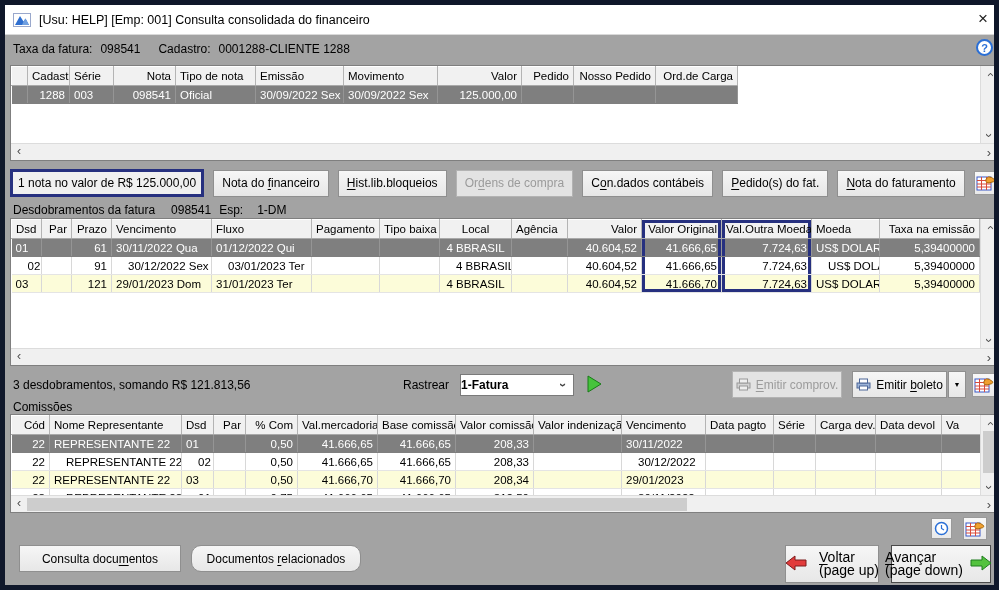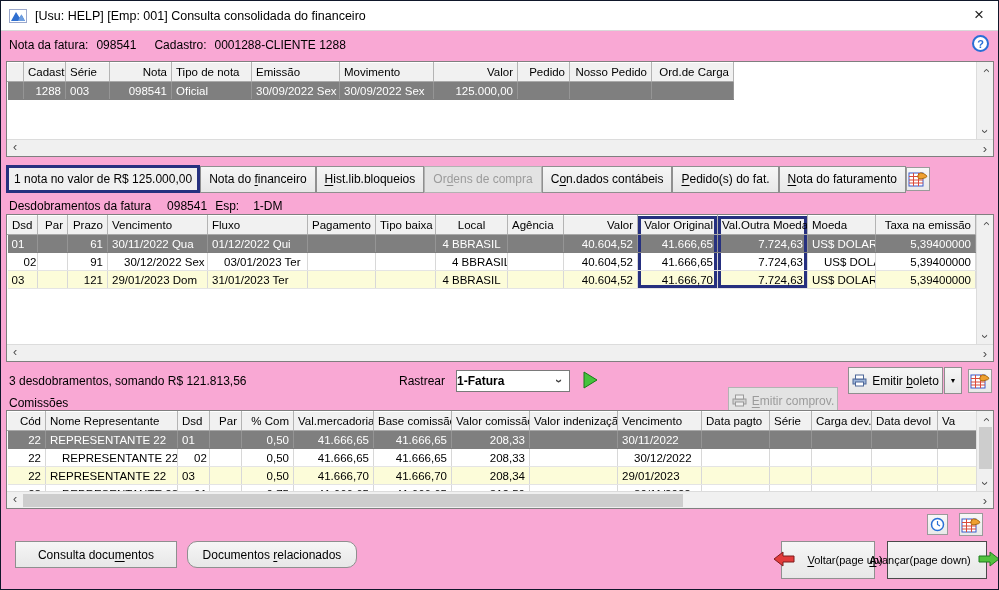--- a/index.html
+++ b/index.html
@@ -1,17 +1,17 @@
 <!DOCTYPE html>
 <html><head>
 <meta charset="utf-8">
 <style>
   html,body{margin:0;padding:0;background:#c9c9c9;}
   *{box-sizing:border-box;}
-  .window{position:relative;width:999px;height:590px;background:#f9a8d4;border:1px solid #0f172a;
+  .window{position:relative;width:999px;height:590px;background:#a3a3a3;border:5px solid #0f172a;
     font-family:"Liberation Sans",sans-serif;font-size:12px;color:#000;overflow:hidden;}
   
   .titlebar{position:absolute;left:0;top:0;width:997px;height:30px;background:#fff;border-bottom:1px solid #d9d9d9;
     display:flex;align-items:center;padding:0 8px;}
   .appicon{display:inline-flex;margin-right:8px;}
   .title{font-size:12.5px;}
   .closebtn{position:absolute;right:14px;top:4px;font-size:17px;color:#222;cursor:default;}
   
   .inforow{position:absolute;left:0;top:31px;width:997px;height:26px;display:flex;align-items:center;padding:0 8px;}
   .inforow .lbl{margin-right:8px;}
@@ -49,43 +49,43 @@
   .vthumb{width:13px;height:42px;background:#cdcdcd;flex:none;}
   
   .btn{font-family:"Liberation Sans",sans-serif;font-size:12px;background:linear-gradient(#f6f6f6,#e7e7e7);
     border:1px solid #8f8f8f;height:27px;display:inline-flex;align-items:center;justify-content:center;
     padding:0 8px;white-space:nowrap;color:#000;}
   .btn.disabled{color:#9b9b9b;background:#e3e3e3;border-color:#b3b3b3;}
   .iconbtn{display:inline-flex;align-items:center;justify-content:center;background:linear-gradient(#f8f8f8,#e9e9e9);
     border:1px solid #9a9a9a;}
   
   .actions1{position:absolute;left:5px;top:164px;width:988px;height:28px;display:flex;align-items:center;
-    }
+    justify-content:space-between;}
   .navybox{border:3px solid #26307f;background:#f0f0f0;height:28px;display:flex;align-items:center;
     padding:0 5px;white-space:nowrap;}
   .seclabel{position:absolute;left:8px;height:14px;display:flex;align-items:center;}
   .seclabel .sv{margin-left:16px;} .seclabel .sl2{margin-left:8px;} .seclabel .sv2{margin-left:14px;}
   
   .row2{position:absolute;left:5px;top:366px;width:988px;height:28px;}
   .row2 .summary{position:absolute;left:3px;top:7px;}
   .row2 .rlabel{position:absolute;left:393px;top:7px;}
   .combo{position:absolute;left:450px;top:3px;width:114px;height:22px;background:#fff;border:1px solid #7a7a7a;
     display:flex;align-items:center;padding:0 0;font-weight:bold;}
   .combochev{position:absolute;right:2px;top:2px;width:16px;height:16px;display:flex;align-items:center;
     justify-content:center;color:#444;font-size:12px;}
   .playbtn{position:absolute;left:574px;top:3px;}
-  .btn-comprov{position:absolute;left:722px;top:0;width:110px;margin-top:20px;}
+  .btn-comprov{position:absolute;left:722px;top:0;width:110px;}
   .btn-boleto{position:absolute;left:842px;top:0;width:95px;}
   .btn-drop{position:absolute;left:938px;top:0;width:17px;height:27px;font-size:7px;}
   .exp2{position:absolute;left:962px;top:2px;width:24px;height:24px;}
   .btn svg{margin-right:5px;flex:none;}
   
   .footbtn{position:absolute;height:27px;}
   .navbtn{position:absolute;height:38px;display:flex;align-items:center;gap:7px;padding:0 8px;}
-  .navbtn .two{display:flex;flex-direction:row;align-items:flex-start;line-height:13px;font-size:11px;}
+  .navbtn .two{display:flex;flex-direction:column;align-items:flex-start;line-height:13px;font-size:14px;}
   .iconsrow-clock{position:absolute;left:926px;top:513px;width:21px;height:21px;}
   .iconsrow-exp{position:absolute;left:958px;top:512px;width:24px;height:23px;}
   u{text-underline-offset:2px;}
 </style>
 </head>
 <body>
 
 <div class="window">
 
   <div class="titlebar">
@@ -94,21 +94,21 @@
         <rect x="0.5" y="0.5" width="17" height="13" fill="#fff" stroke="#9aa8cc"></rect>
         <path d="M2 12 L7 3 L10.5 8.5 L12.5 5.5 L16 12 Z" fill="#2f6fd0"></path>
         <path d="M10.5 8.5 L12.5 5.5 L16 12 L9 12 Z" fill="#6f9fe0"></path>
       </svg>
     </span>
     <span class="title">[Usu: HELP] [Emp: 001] Consulta consolidada do financeiro</span>
     <span class="closebtn">×</span>
   </div>
 
   <div class="inforow">
-    <span class="lbl">Nota da fatura:</span>
+    <span class="lbl">Taxa da fatura:</span>
     <span class="val">098541</span>
     <span class="lbl">Cadastro:</span>
     <span class="val">0001288-CLIENTE 1288</span>
     <span class="helpbtn">?</span>
   </div>
 
   <div class="panel" style="left:5px;top:60px;width:988px;height:96px;">
     <div class="pbody">
       <div class="gridwrap">
         <table style="width: 726px;">

